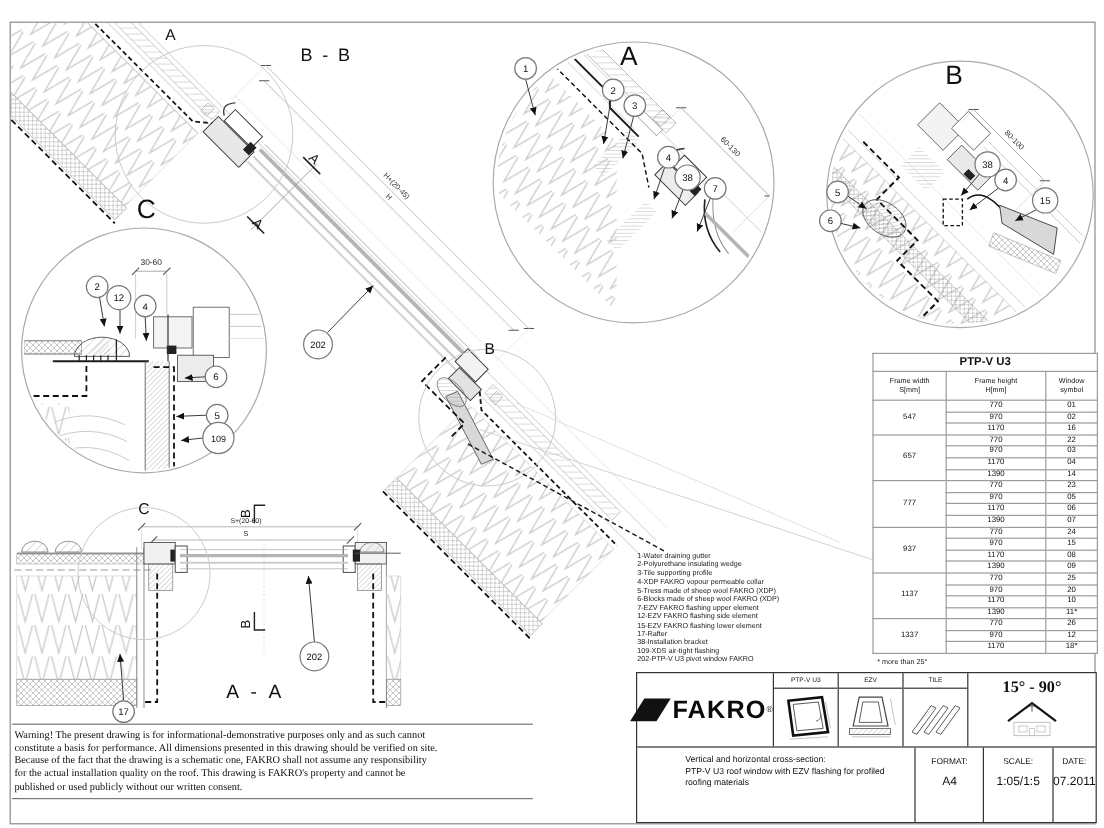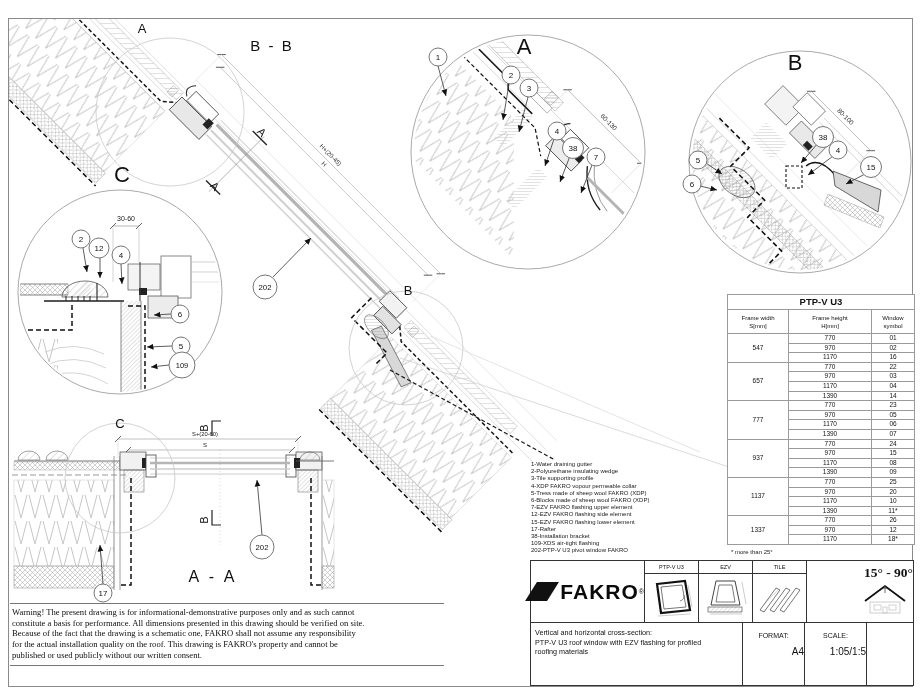--- a/index.html
+++ b/index.html
@@ -16,36 +16,36 @@
   .spec td.hd{font-size:6px;height:23px;line-height:8px;white-space:pre-line;vertical-align:middle;}
   .c1{width:60px}.c2{width:82px}.c3{width:42px}
   .footnote{position:absolute;left:731px;top:549px;font-size:6px;color:#222;}
   
   .warning{position:absolute;left:10px;top:603px;width:430px;border-top:1px solid #777;border-bottom:1px solid #777;
            padding:3px 2px 4px 2px;font-size:8.6px;line-height:10.7px;white-space:pre-line;color:#0d0d0d;font-family:Liberation Serif, serif;}
   
   .tblock{position:absolute;left:530px;top:560px;width:384px;height:126px;border:1px solid #333;box-sizing:border-box;
           display:flex;flex-direction:column;background:#fff;}
   .tb-row1{display:flex;height:62px;border-bottom:1px solid #333;box-sizing:border-box;}
-  .tb-row2{display:flex;flex:1;}
+  .tb-row2{display:flex;flex:1;margin-left:36px;}
   .tb-logo{width:114px;border-right:1px solid #333;box-sizing:border-box;display:flex;align-items:center;justify-content:center;}
   .logo-mark{width:24px;height:19px;background:#111;transform:skewX(-32deg);margin-right:7px;}
   .logo-text{font-size:21px;font-weight:900;letter-spacing:1px;color:#0a0a0a;}
   .logo-reg{font-size:7px;vertical-align:9px;}
   .tb-icon{width:54px;border-right:1px solid #333;box-sizing:border-box;display:flex;flex-direction:column;}
   .tb-icon .lab{height:12px;border-bottom:1px solid #333;font-size:5.5px;text-align:center;line-height:12px;}
   .tb-icon .ic{flex:1;display:flex;align-items:center;justify-content:center;}
-  .tb-pitch{flex:1;display:flex;flex-direction:column;align-items:flex-end;}
+  .tb-pitch{flex:1;display:flex;flex-direction:column;align-items:center;}
   .pitch-text{font-family:"Liberation Serif",serif;font-weight:bold;font-size:13.5px;margin-top:4px;}
   .tb-desc{width:212px;border-right:1px solid #333;box-sizing:border-box;font-size:7.2px;line-height:9.5px;
            padding:5px 4px;white-space:pre-line;}
   .tb-meta{width:62px;border-right:1px solid #333;box-sizing:border-box;text-align:center;}
   .tb-meta.last{border-right:none;flex:1;}
   .tb-meta .ml{font-size:7px;margin-top:9px;}
-  .tb-meta .mv{font-size:10px;margin-top:7px;text-align:right;}
+  .tb-meta .mv{font-size:10px;margin-top:7px;}
 </style>
 </head>
 <body>
 
 <div class="page">
   <div class="sheet-border"></div>
 
   <svg class="draw" width="920" height="690" viewBox="0 0 920 690">
     <defs>
       <marker id="arr" markerWidth="8" markerHeight="8" refX="6.5" refY="3.5" orient="auto" markerUnits="userSpaceOnUse">
@@ -556,15 +556,19 @@
 PTP-V U3 roof window with EZV flashing for profiled
 roofing materials</div>
       <div class="tb-meta">
         <div class="ml">FORMAT:</div>
         <div class="mv">A4</div>
       </div>
       <div class="tb-meta">
         <div class="ml">SCALE:</div>
         <div class="mv">1:05/1:5</div>
       </div>
+      <div class="tb-meta last">
+        <div class="ml">DATE:</div>
+        <div class="mv">07.2011</div>
+      </div>
     </div>
   </div>
 </div>
 
 </body></html>

